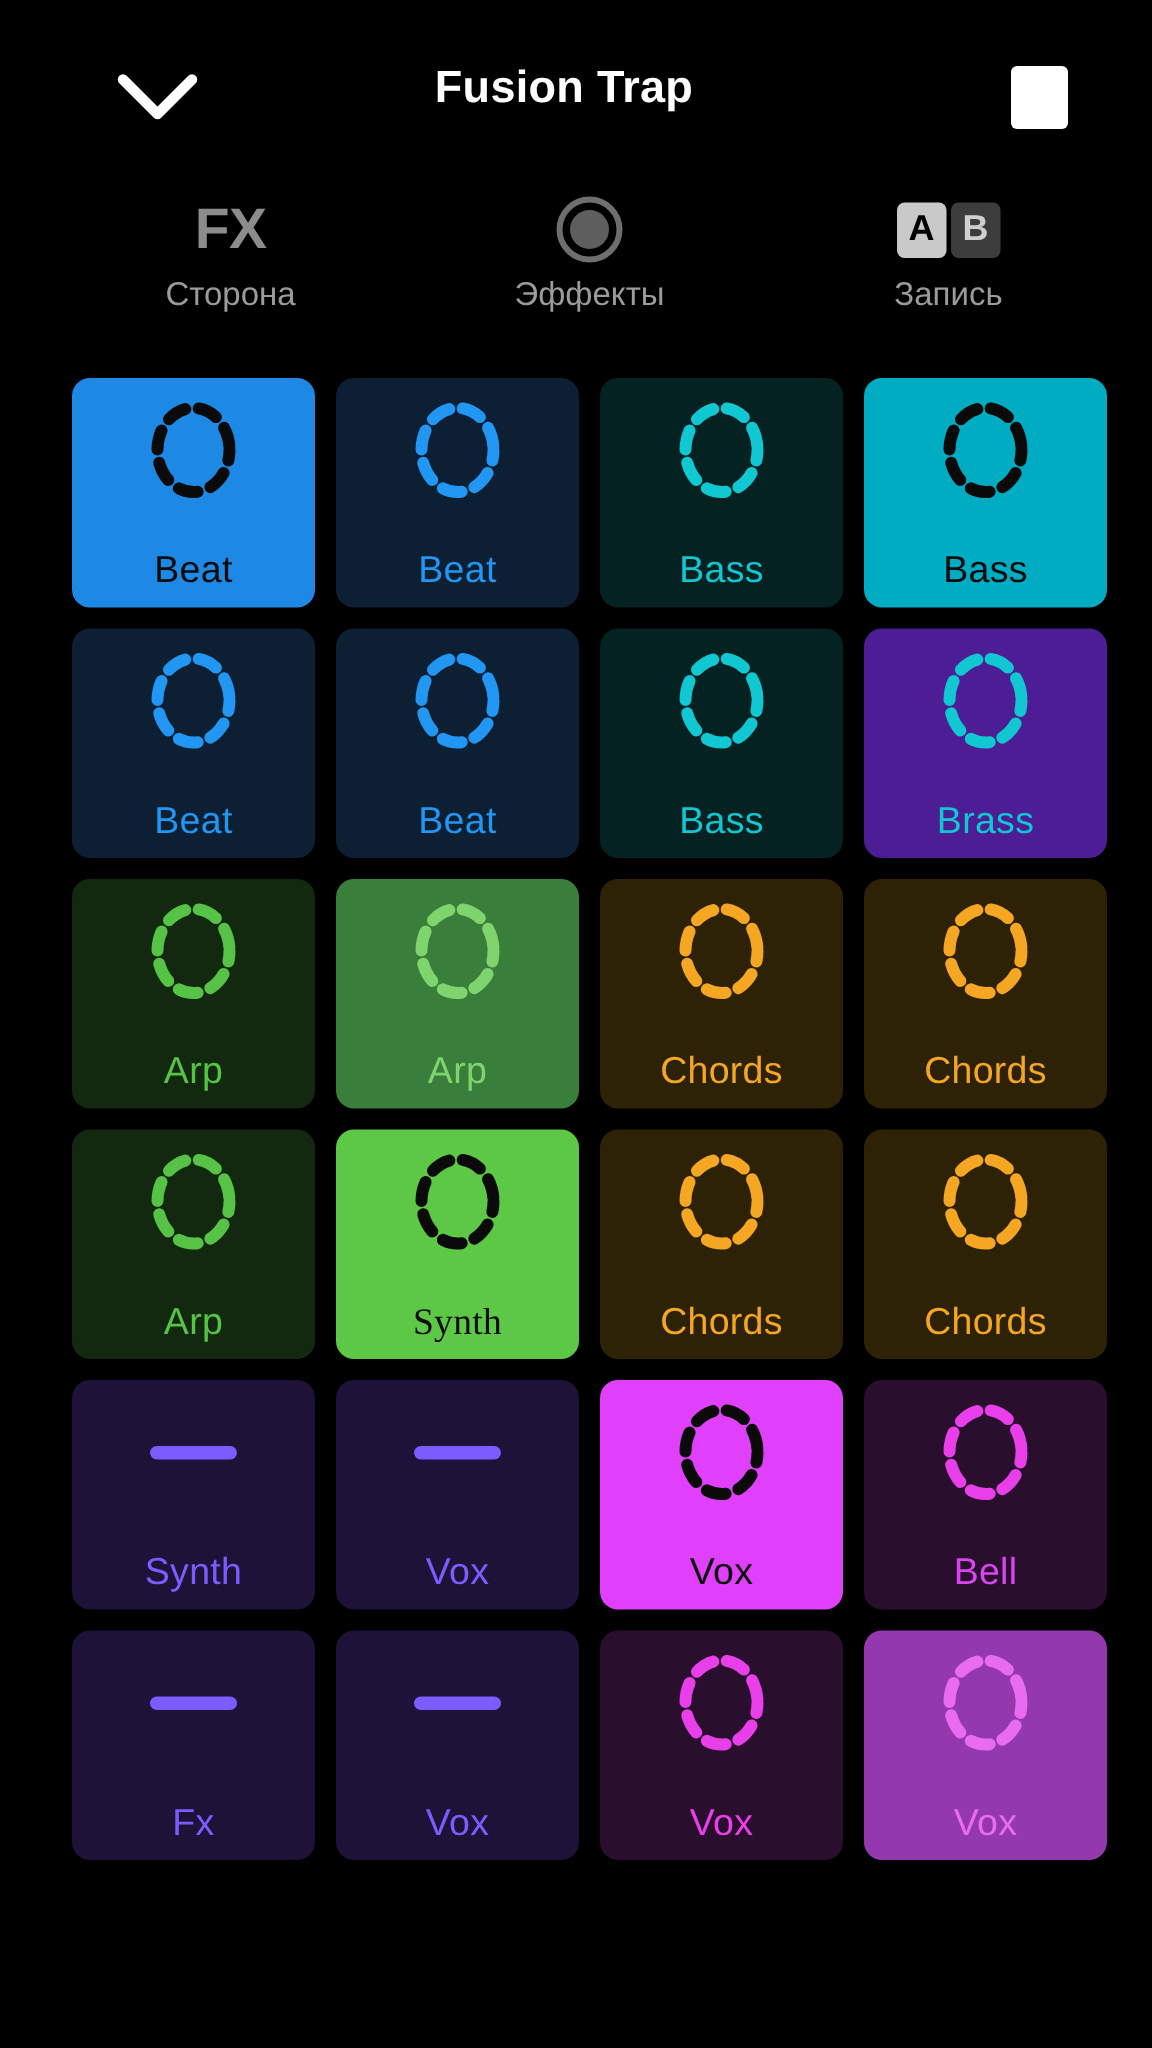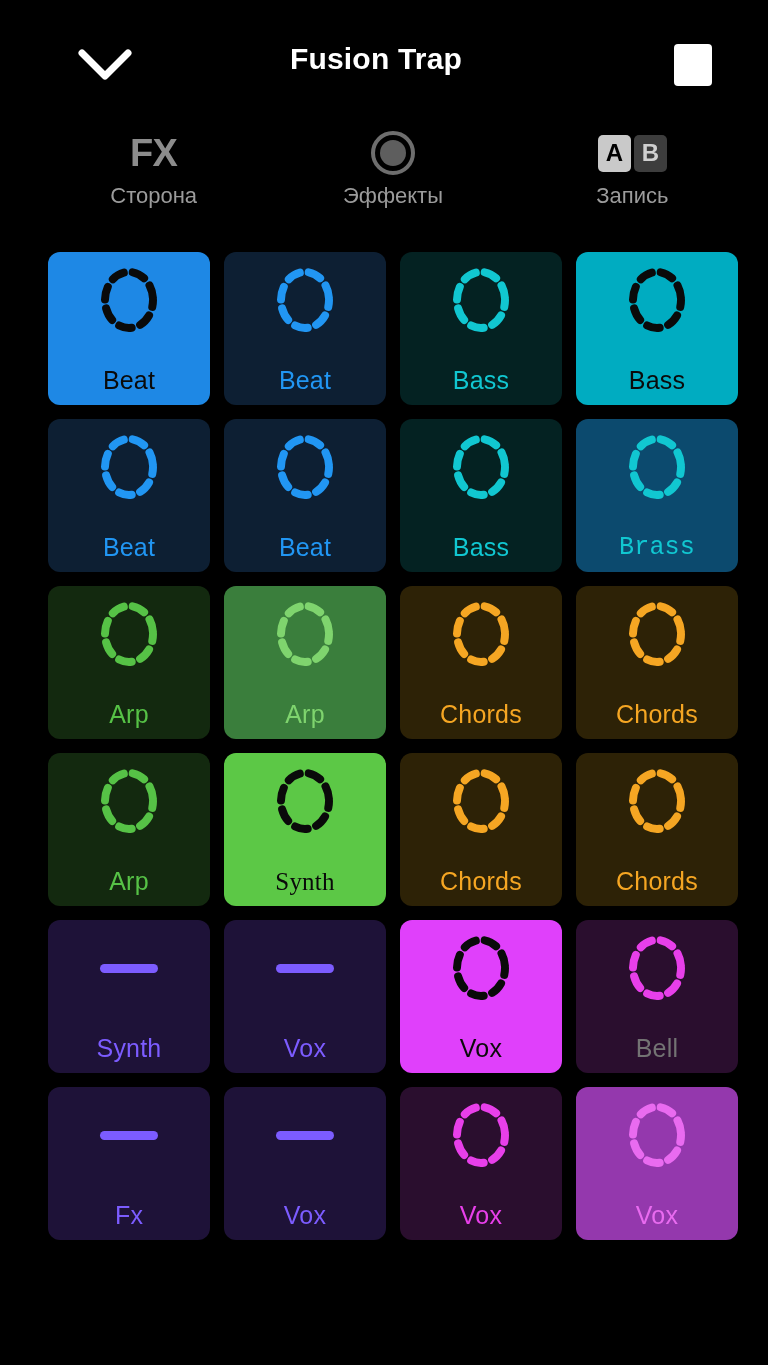--- a/index.html
+++ b/index.html
@@ -192,21 +192,21 @@
         <div class="pad-label" style="color: rgb(33, 150, 243);">Beat</div>
       </div>
       <div class="pad" style="background: rgb(4, 34, 34);">
         <div class="icon-slot">
           <svg width="66" height="72" viewBox="0 0 66 72" class="ring">
             <ellipse cx="33" cy="36" rx="24" ry="28" fill="none" stroke="#11C7D1" stroke-width="8" stroke-linecap="round" stroke-dasharray="13 9" stroke-dashoffset="6"></ellipse>
           </svg>
         </div>
         <div class="pad-label" style="color: rgb(17, 199, 209);">Bass</div>
       </div>
-      <div class="pad" style="background: #0c4a6e; font-family: Liberation Mono, monospace;">
+      <div class="pad" style="background: #4c1d95;">
         <div class="icon-slot">
           <svg width="66" height="72" viewBox="0 0 66 72" class="ring">
             <ellipse cx="33" cy="36" rx="24" ry="28" fill="none" stroke="#11C7D1" stroke-width="8" stroke-linecap="round" stroke-dasharray="13 9" stroke-dashoffset="6"></ellipse>
           </svg>
         </div>
         <div class="pad-label" style="color: rgb(17, 199, 209);">Brass</div>
       </div>
       <div class="pad" style="background: rgb(19, 41, 15);">
         <div class="icon-slot">
           <svg width="66" height="72" viewBox="0 0 66 72" class="ring">
@@ -290,21 +290,21 @@
           </svg>
         </div>
         <div class="pad-label" style="color: rgb(10, 10, 10);">Vox</div>
       </div>
       <div class="pad" style="background: rgb(42, 14, 46);">
         <div class="icon-slot">
           <svg width="66" height="72" viewBox="0 0 66 72" class="ring">
             <ellipse cx="33" cy="36" rx="24" ry="28" fill="none" stroke="#E83FEA" stroke-width="8" stroke-linecap="round" stroke-dasharray="13 9" stroke-dashoffset="6"></ellipse>
           </svg>
         </div>
-        <div class="pad-label" style="color: #737373;">Bell</div>
+        <div class="pad-label" style="color: #d946ef;">Bell</div>
       </div>
       <div class="pad" style="background: rgb(30, 18, 56);">
         <div class="icon-slot">
           <div class="bar" style="background: rgb(124, 92, 255);"></div>
         </div>
         <div class="pad-label" style="color: rgb(124, 92, 255);">Fx</div>
       </div>
       <div class="pad" style="background: rgb(30, 18, 56);">
         <div class="icon-slot">
           <div class="bar" style="background: rgb(124, 92, 255);"></div>

